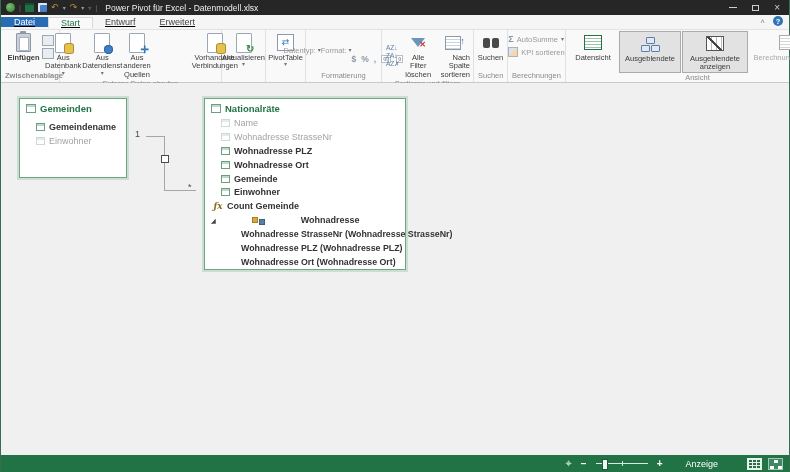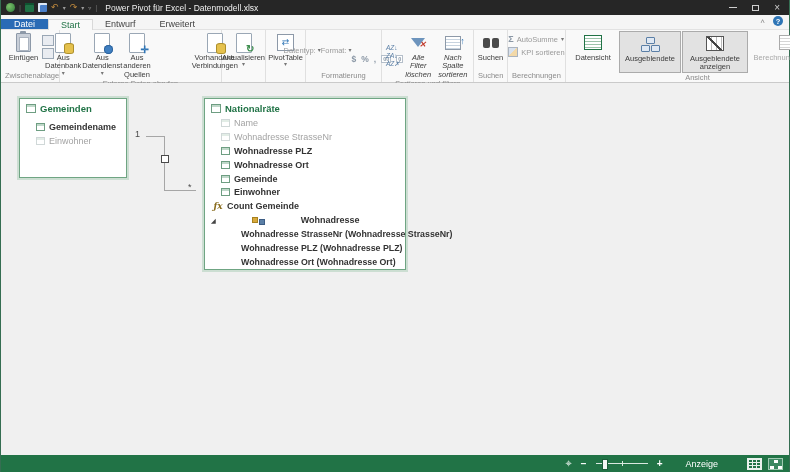--- a/index.html
+++ b/index.html
@@ -16,21 +16,21 @@
   .ic-xl{background:#1f7145;box-shadow:inset 0 2px 0 #0f5130;}
   .ic-save{background:#4a7fc9;box-shadow:inset 2px 2px 0 #dfe9f6;}
   .undo{color:#c08a3e;font-size:9px;line-height:9px;}
   .dd{color:#9a9a9a;font-size:6px;}
   .tb-title{margin-left:4px;color:#f0f0f0;white-space:nowrap;}
   .win-ctrls{margin-left:auto;display:flex;align-items:center;gap:15px;margin-right:4px;color:#cfcfcf;}
   .wc{font-size:10px;line-height:10px;cursor:default;}
   .wc-min{width:8px;height:1px;background:#cfcfcf;}
   .wc-rest{width:7px;height:6px;border:1px solid #cfcfcf;box-sizing:border-box;}
   
-  .tabrow{height:14px;background:#f5f5f5;display:flex;align-items:flex-end;font-size:9px;flex:0 0 auto;position:relative;border-bottom:1px solid #e2e2e2;}
+  .tabrow{height:14px;background:#f5f5f5;display:flex;align-items:center;font-size:9px;flex:0 0 auto;position:relative;border-bottom:1px solid #e2e2e2;text-decoration:underline;}
   .tab{padding:0 12px;display:flex;align-items:center;color:#444;}
   .tab-file{background:#2a6bb5;color:#fff;padding:0 13px;}
   .tab-active{background:#f9f9f9;border:1px solid #d9d9d9;border-bottom:none;margin-bottom:-1px;color:#217346;}
   .ribbon-right{position:absolute;right:6px;top:1px;display:flex;align-items:center;gap:8px;}
   .chev{color:#8a8a8a;font-size:8px;}
   .help-circ{width:10px;height:10px;border-radius:50%;background:#2e75b6;color:#fff;font-size:7.5px;font-weight:bold;
              display:flex;align-items:center;justify-content:center;}
   
   .ribbon{height:52px;background:#f9f9f9;border-bottom:1px solid #cacaca;display:flex;flex:0 0 auto;}
   .rgroup{display:flex;flex-direction:column;border-right:1px solid #e0e0e0;box-sizing:border-box;padding:1px 2px 0;}
@@ -144,21 +144,21 @@
     <div class="tab">Entwurf</div>
     <div class="tab">Erweitert</div>
     <div class="ribbon-right">
       <span class="chev">˄</span>
       <span class="help-circ">?</span>
     </div>
   </div>
 
   <div class="ribbon">
 
-    <div class="rgroup" style="width:59px;">
+    <div class="rgroup" style="width:59px;font-weight:bold;">
       <div class="rg-content">
         <div class="rbtn" style="width:34px;">
           <span class="ricon">
               <span class="clipb"></span>
             </span>
           <span class="lbl">Einfügen</span>
         </div>
         <div style="display:flex;flex-direction:column;justify-content:flex-start;padding-top:3px;">
           <span class="mini-ic"></span>
           <span class="mini-ic"></span>
@@ -251,34 +251,34 @@
             <span>%</span>
             <span>,</span>
             <span class="decic">00</span>
             <span class="decic">0</span>
           </div>
         </div>
       </div>
       <div class="rg-label">Formatierung</div>
     </div>
 
-    <div class="rgroup" style="width:92px;font-style:italic;">
+    <div class="rgroup" style="width:92px;">
       <div class="rg-content">
         <div class="sort-col">
           <span>AZ↓</span>
           <span>ZA↓</span>
           <span>AZ✗</span>
         </div>
         <div class="rbtn" style="width:34px;">
           <span class="ricon">
               <span class="funnel"></span>
             </span>
           <span class="lbl">Alle Filter löschen</span>
         </div>
-        <div class="rbtn" style="width:40px;">
+        <div class="rbtn" style="width:40px;text-align:right;">
           <span class="ricon">
               <span class="coltable"></span>
             </span>
           <span class="lbl">Nach Spalte sortieren</span>
         </div>
       </div>
       <div class="rg-label">Sortieren und filtern</div>
     </div>
 
     <div class="rgroup" style="width:34px;">

